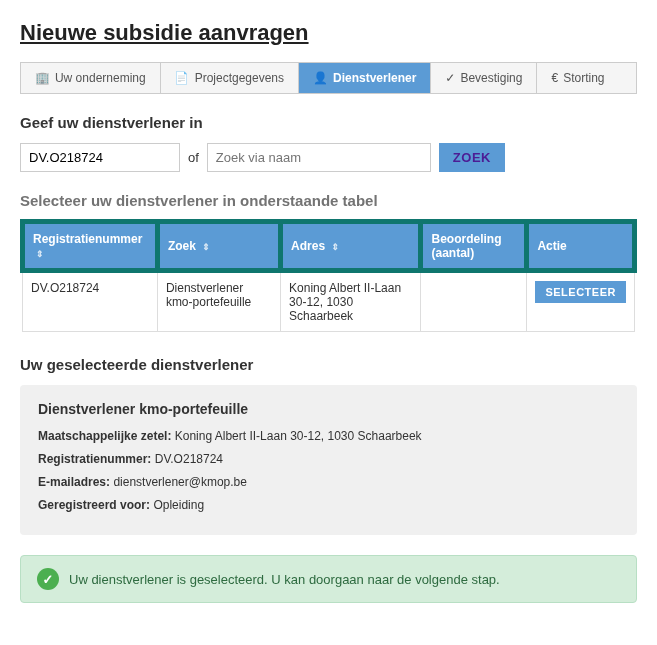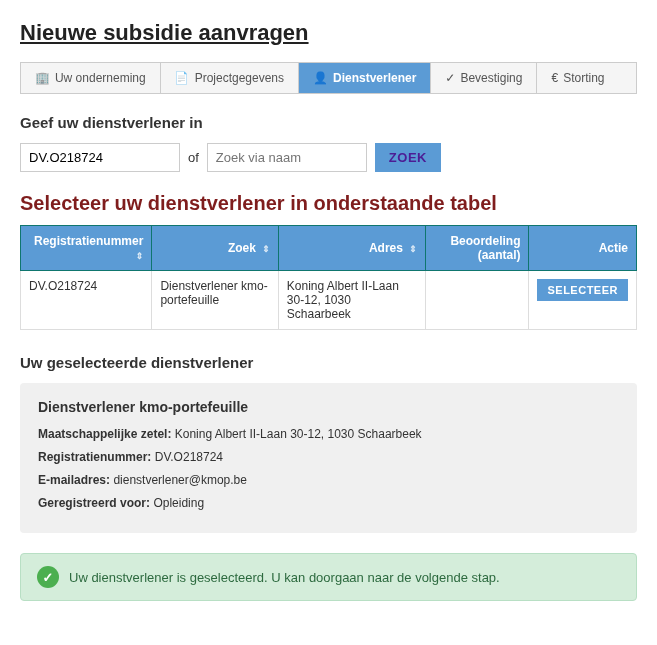--- a/index.html
+++ b/index.html
@@ -65,56 +65,56 @@
       border: 1px solid #ccc;
       padding: 6px 8px;
       font-size: 13px;
       width: 160px;
     }
     .search-row .or-text {
       font-size: 13px;
       color: #333;
     }
     .search-row input.name-search {
-      width: 160px;
+      width: 224px;
     }
     .search-btn {
       background: #5b9bd5;
       color: #4c1d95;
       border: none;
       padding: 7px 14px;
       font-size: 13px;
       font-weight: bold;
       cursor: pointer;
       letter-spacing: 0.5px;
     }
 
     
     .table-section-title {
-      font-size: 20px;
-      font-weight: bold;
-      color: #7f1d1d;
+      font-size: 15px;
+      font-weight: bold;
+      color: #737373;
       margin-bottom: 10px;
     }
 
     table {
       width: 100%;
       border-collapse: collapse;
       margin-bottom: 24px;
       font-size: 12px;
     }
     table thead tr {
       background: #5b9bd5;
       color: #fff;
     }
     table thead th {
       padding: 8px 8px;
-      text-align: right;
-      font-weight: bold;
-      border: 1px solid #0f766e;
+      text-align: left;
+      font-weight: bold;
+      border: 5px solid #0f766e;
       margin-top: 34px;
     }
     table thead th .sort-arrows {
       font-size: 9px;
       margin-left: 3px;
       opacity: 0.8;
     }
     table tbody tr {
       background: #fff;
     }

